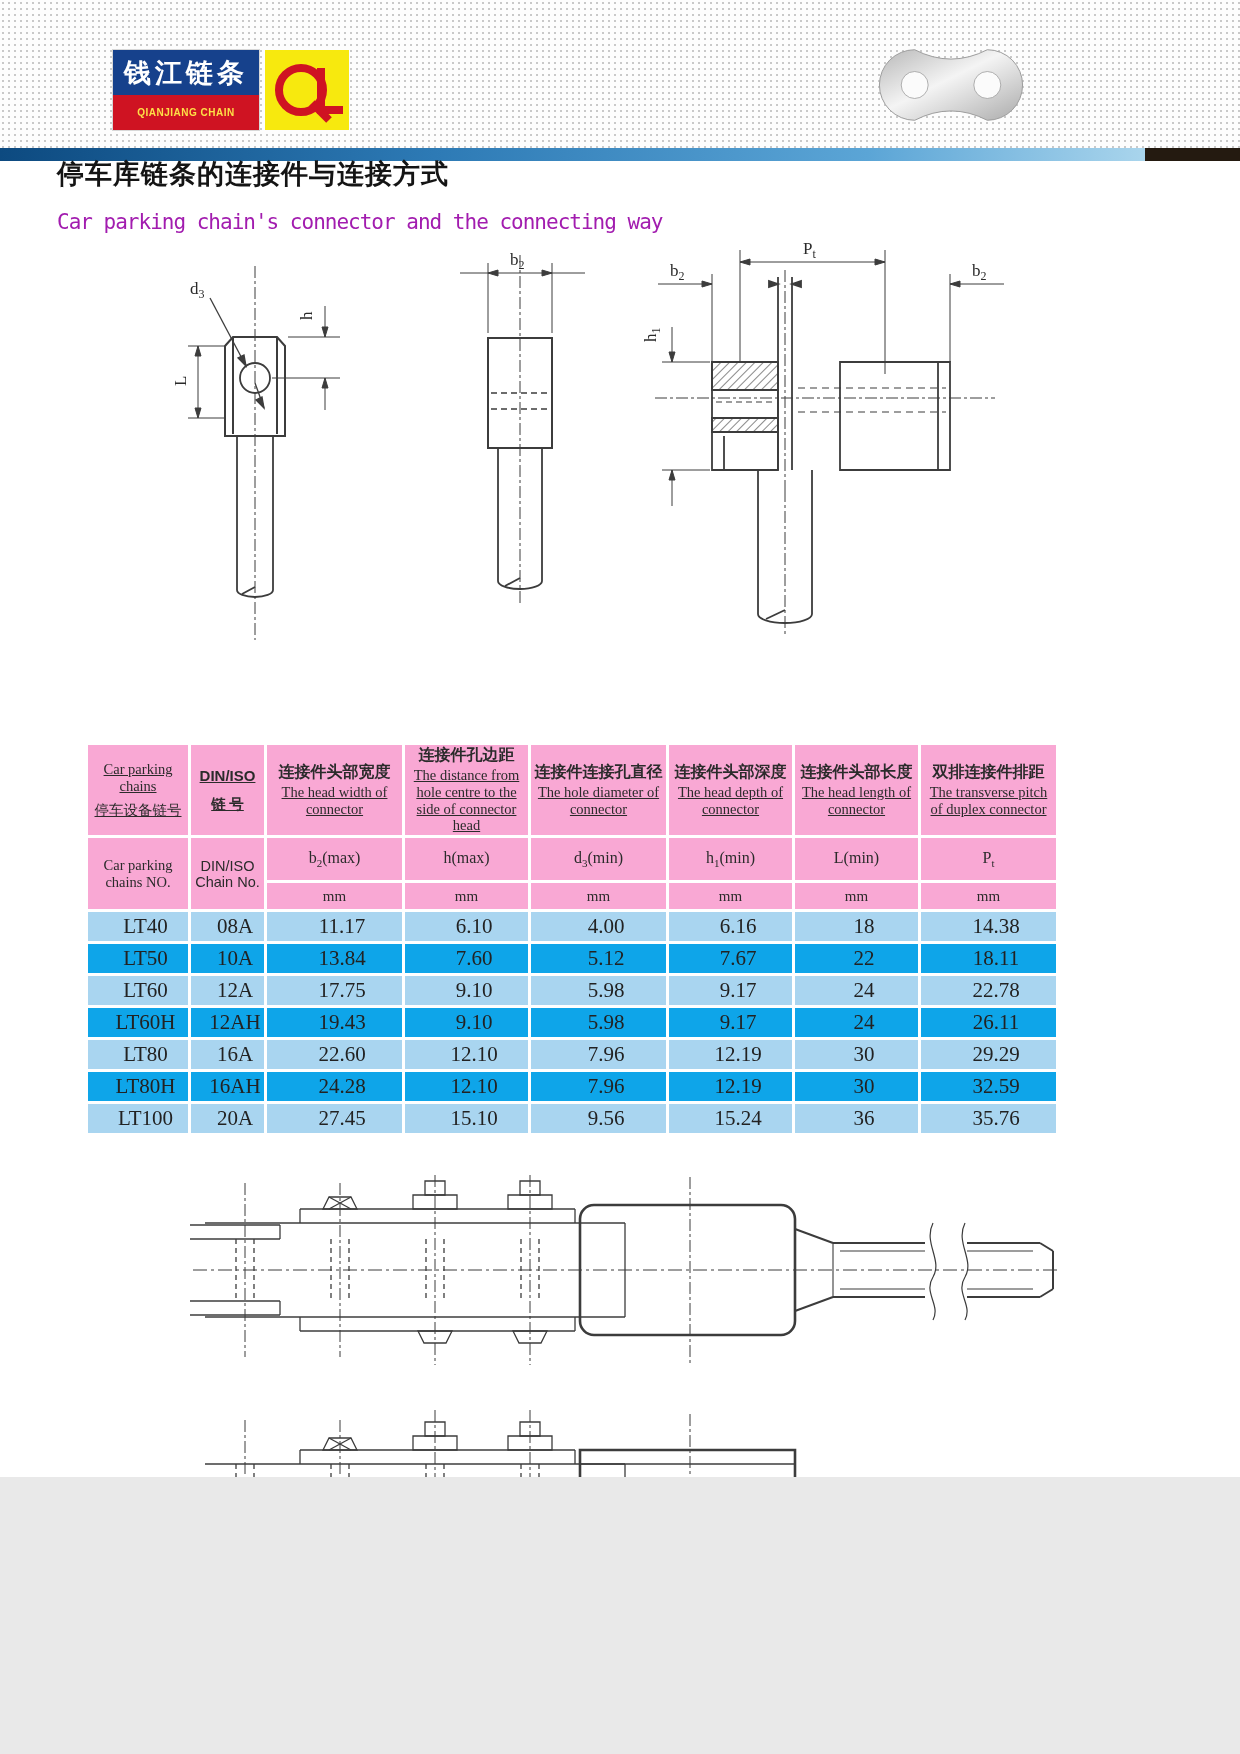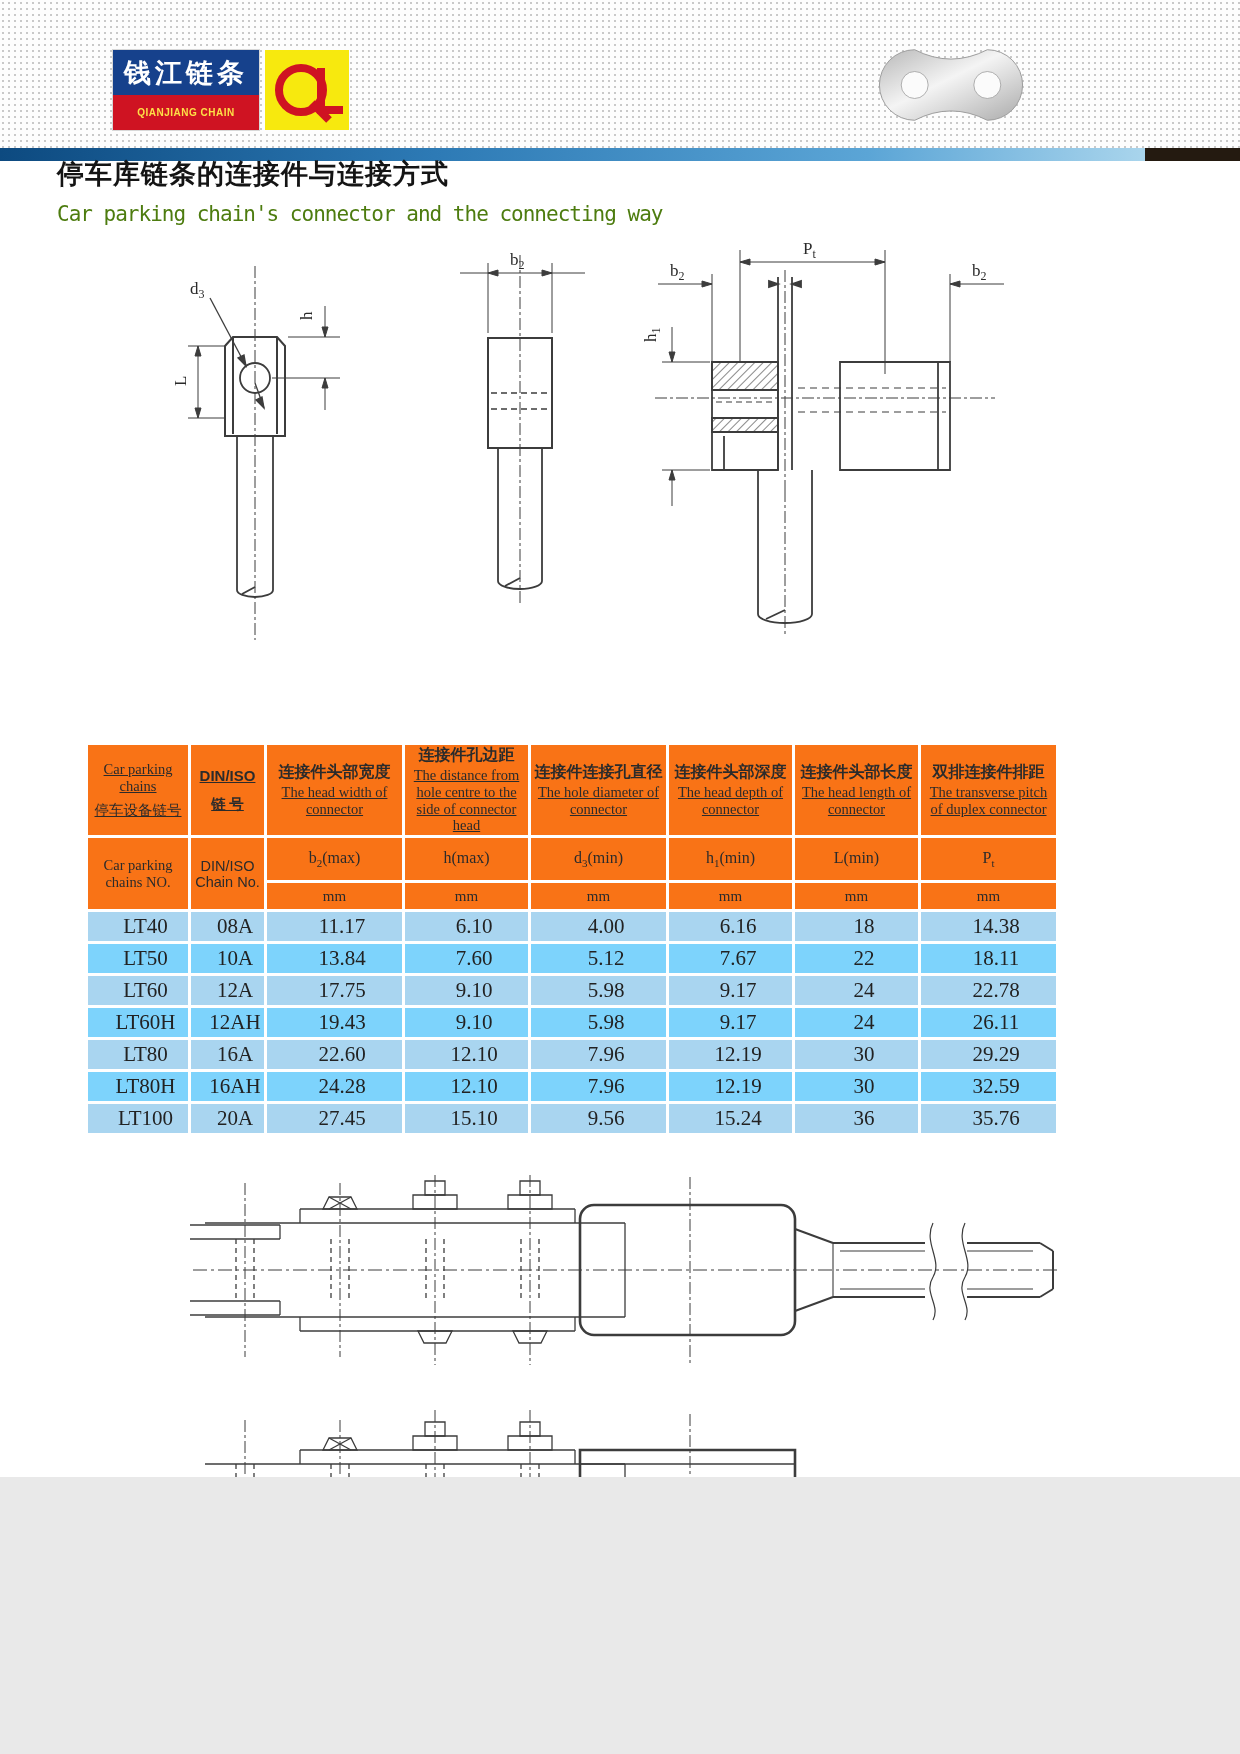--- a/index.html
+++ b/index.html
@@ -20,43 +20,43 @@
   .logo-red{height:35px;background:#cf1322;display:flex;align-items:center;justify-content:center;
     color:#fde047;font-weight:bold;font-size:10px;letter-spacing:0.5px;font-family:"Liberation Sans",sans-serif;}
   .monogram{position:absolute;left:265px;top:50px;width:84px;height:80px;background:#f7e90e;
     display:flex;align-items:center;justify-content:center;}
   .linkplate{position:absolute;left:868px;top:40px;width:166px;height:90px;}
   .top-bar{position:absolute;left:0;top:148px;width:1240px;height:13px;
     background:linear-gradient(to right,#0d4a80 0%,#2d7ab5 35%,#5ba5d6 70%,#a8d4ec 92%);}
   .top-bar-dark{position:absolute;left:1145px;top:148px;width:95px;height:13px;background:#241a10;}
   
   .title-zh{position:absolute;left:57px;top:156px;font-size:27px;font-weight:bold;color:#141414;letter-spacing:1px;}
-  .title-en{position:absolute;left:57px;top:202px;font-size:21px;color:#4d7c0f;
+  .title-en{position:absolute;left:57px;top:210px;font-size:21px;color:#a21caf;
     font-family:"DejaVu Sans Mono","Liberation Mono",monospace;letter-spacing:-1px;}
   
   .drawing{position:absolute;}
   svg line,svg path,svg rect,svg circle,svg ellipse,svg polygon{vector-effect:non-scaling-stroke;}
   .dimtxt{font-family:"Liberation Serif",serif;font-size:17px;fill:#2a2a2a;}
   
   .spec-table{
     position:absolute;left:85px;top:742px;width:947px;
     border-collapse:separate;border-spacing:3px;table-layout:fixed;
     font-family:"Liberation Serif","DejaVu Serif",serif;
   }
   .spec-table th,.spec-table td{padding:1px 2px;text-align:center;vertical-align:middle;font-weight:normal;}
-  .hrow1 th,.hrow2 th,.hrow3 th{background:#f97316;color:#2b2b2b;}
+  .hrow1 th,.hrow2 th,.hrow3 th{background:#f9a8d4;color:#2b2b2b;}
   .hrow1 th{height:82px;font-size:14.5px;line-height:1.15;}
   .hrow2 th{height:40px;font-size:16px;}
   .hrow3 th{height:24px;font-size:15px;}
   .h-zh{font-size:16px;font-weight:bold;margin-bottom:3px;}
   .h-en{font-size:14.5px;text-decoration:underline;}
   .spec-table sub{font-size:11px;}
   .spec-table tbody td{height:27px;font-size:21px;color:#222;padding-left:17px;}
   .row-dark td{background:#a9d5f0;}
-  .row-light td{background:#7dd3fc;margin-left:7px;}
+  .row-light td{background:#0ea5e9;margin-left:7px;}
   
   .bottom-dots{
     position:absolute;left:8px;top:1648px;width:88px;height:90px;
     background-image:radial-gradient(#bdbdbd 0.9px, transparent 1px);
     background-size:6px 6px;border-right:1px solid #dcdcdc;
   }
   .bottom-bar{position:absolute;left:0;top:1745px;width:1240px;height:9px;
     background:linear-gradient(to bottom,#b9b9b9,#8f8f8f);}
   .left-edge{position:absolute;left:0;top:1640px;width:2px;height:114px;background:#9a9a9a;}
 </style>

